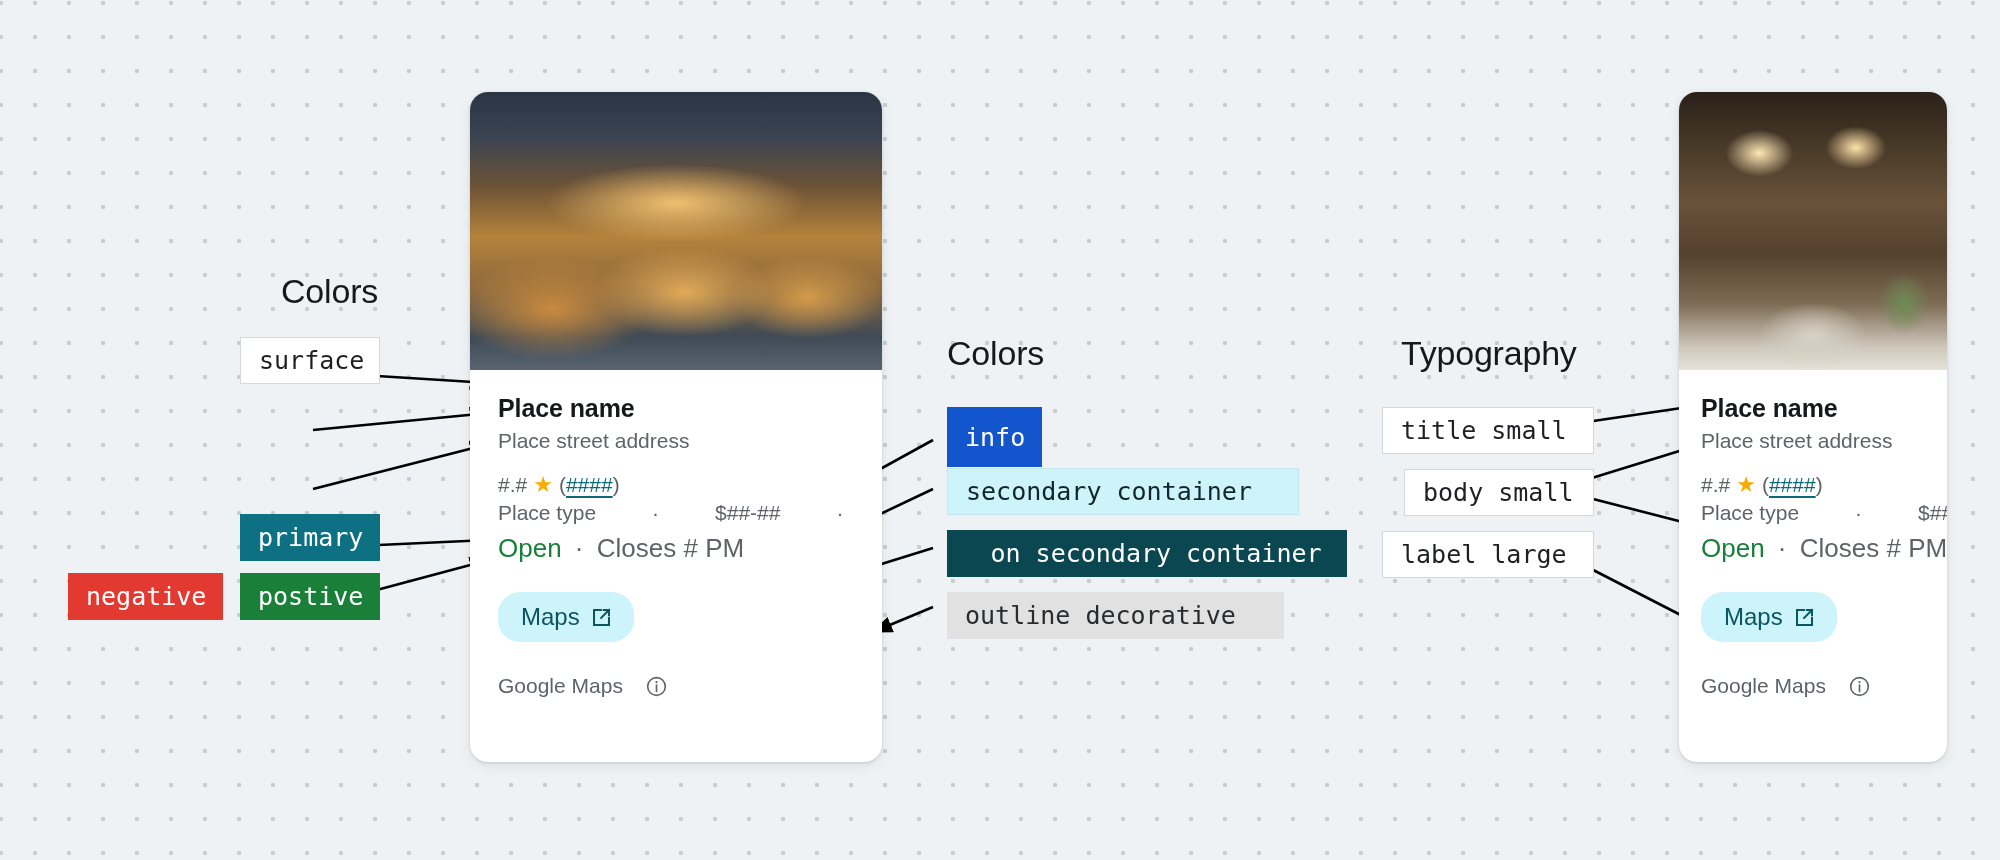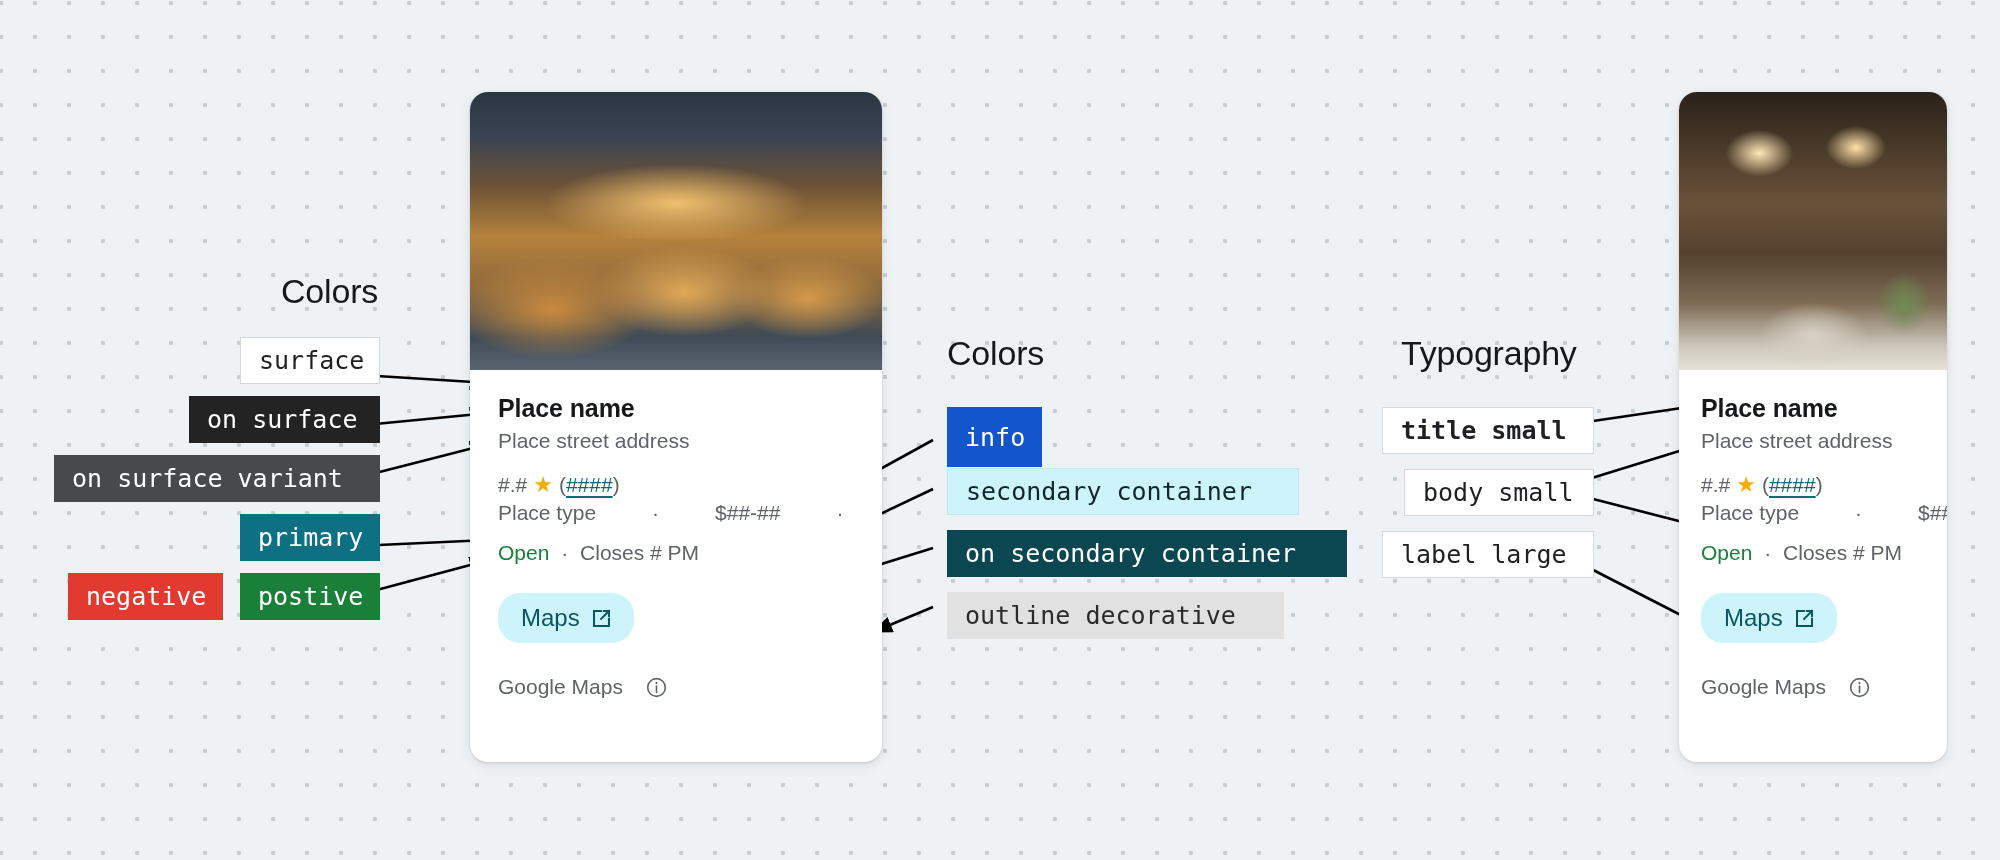--- a/index.html
+++ b/index.html
@@ -102,23 +102,23 @@
   .type-row {
     font-size: 21px;
     color: #5f6368;
     margin-top: 4px;
     white-space: nowrap;
     display: flex;
     align-items: center;
     gap: 48px;
   }
   .hours-row {
-    font-size: 21px;
-    color: #5f6368;
-    margin-top: 16px;
+    font-size: 26px;
+    color: #5f6368;
+    margin-top: 8px;
     white-space: nowrap;
   }
   .open-word { color: #188038; }
   .access-icon {
     display: inline-flex;
     margin-left: 9px;
     position: relative;
     top: 1px;
   }
   .maps-btn {
@@ -211,27 +211,21 @@
       <path d="M1566,556 L1702,626"></path>
     </g>
   </svg>
 
   <div class="section-heading" style="left:281px; top:272px;">Colors</div>
 
   <div class="chip" style="left:240px; top:337px; width:140px; height:47px; background:#ffffff; color:#1f2023; border:1px solid #d5d8da; padding-left:18px;text-align:right;">
     <span>surface</span>
   </div>
 
-  <div class="chip" style="left:189px; top:396px; width:191px; height:47px; background:#232323; color:#ffffff; padding-left:18px;">
-    <span>on surface</span>
-  </div>
-
-  <div class="chip" style="left:54px; top:455px; width:326px; height:47px; background:#48494b; color:#ffffff; padding-left:18px;">
-    <span>on surface variant</span>
-  </div>
+
 
   <div class="chip" style="left:240px; top:514px; width:140px; height:47px; background:#0d7183; color:#ffffff; padding-left:18px;">
     <span>primary</span>
   </div>
 
   <div class="chip" style="left:68px; top:573px; width:155px; height:47px; background:#e23a31; color:#ffffff; padding-left:18px;">
     <span>negative</span>
   </div>
 
   <div class="chip" style="left:240px; top:573px; width:140px; height:47px; background:#1a8039; color:#ffffff; padding-left:18px;">
@@ -298,31 +292,31 @@
   <div class="section-heading" style="left:947px; top:334px;">Colors</div>
 
   <div class="chip" style="left:947px; top:407px; width:95px; height:60px; background:#1355cc; color:#ffffff; padding-left:18px;">
     <span>info</span>
   </div>
 
   <div class="chip" style="left:947px; top:468px; width:352px; height:47px; background:#cdf3fb; color:#11262b; border:1px solid #c3e6ee; padding-left:18px;">
     <span>secondary container</span>
   </div>
 
-  <div class="chip" style="left:947px; top:530px; width:400px; height:47px; background:#0b4751; color:#ffffff; padding-left:18px;">
+  <div class="chip" style="left:947px; top:530px; width:400px; height:47px; background:#0b4751; color:#ffffff; padding-left:18px;justify-content:center;">
     <span>on secondary container</span>
   </div>
 
   <div class="chip" style="left:947px; top:592px; width:337px; height:47px; background:#e1e1e1; color:#2a2b2d; padding-left:18px;">
     <span>outline decorative</span>
   </div>
 
   <div class="section-heading" style="left:1401px; top:334px;">Typography</div>
 
-  <div class="chip" style="left:1382px; top:407px; width:212px; height:47px; background:#ffffff; color:#1f2023; border:1px solid #d5d8da; padding-left:18px;font-weight:bold;">
+  <div class="chip" style="left:1382px; top:407px; width:212px; height:47px; background:#ffffff; color:#1f2023; border:1px solid #d5d8da; padding-left:18px;">
     <span>title small</span>
   </div>
 
   <div class="chip" style="left:1404px; top:469px; width:190px; height:47px; background:#ffffff; color:#1f2023; border:1px solid #d5d8da; padding-left:18px;">
     <span>body small</span>
   </div>
 
   <div class="chip" style="left:1382px; top:531px; width:212px; height:47px; background:#ffffff; color:#1f2023; border:1px solid #d5d8da; padding-left:18px;">
     <span>label large</span>
   </div>

